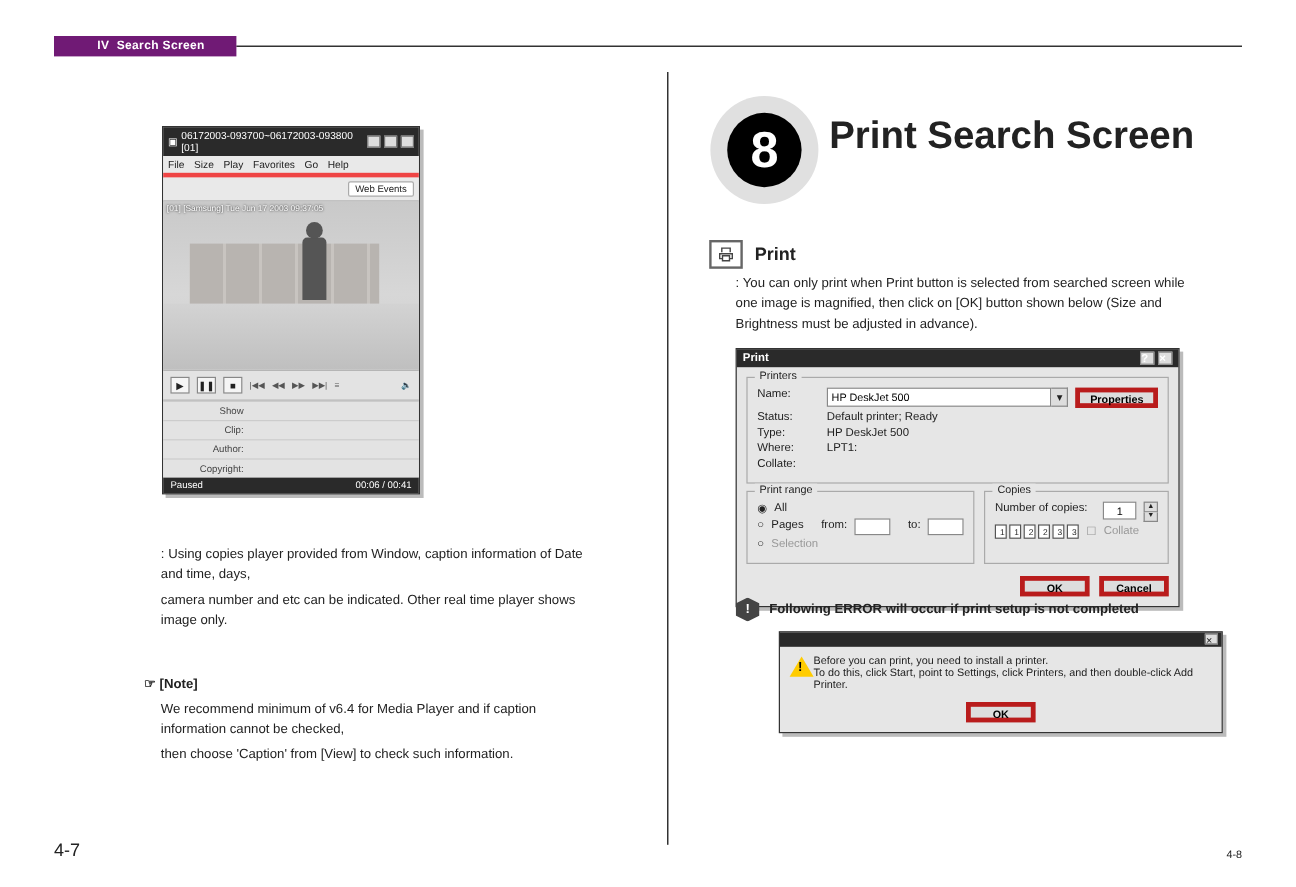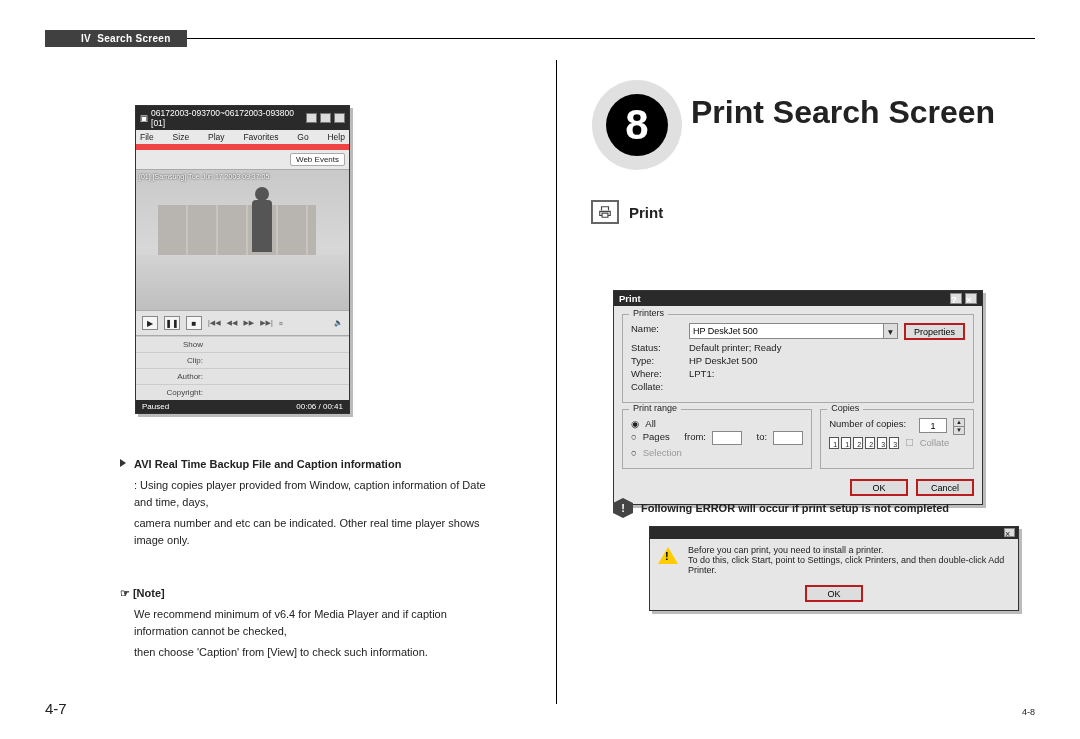--- a/index.html
+++ b/index.html
@@ -16,25 +16,25 @@
   
   .header-bar {
     position: absolute;
     top: 30px;
     left: 45px;
     right: 45px;
     display: flex;
     align-items: center;
   }
   .header-tag {
-    background: #404040;
+    background: #701a75;
     color: #fff;
     font-weight: bold;
     font-size: 10px;
-    padding: 3px 16px 3px 36px;
+    padding: 3px 26px 3px 36px;
     letter-spacing: .3px;
   }
   .header-rule {
     flex: 1;
     height: 1px;
     background: #000;
     margin-left: 0;
   }
 
   
@@ -64,24 +64,23 @@
     color: #fff;
     padding: 2px 4px;
     display: flex;
     align-items: center;
     gap: 3px;
   }
   .mp-title .tbtn { width: 11px; height: 10px; background: #ddd; border: 1px solid #777; }
   .mp-menu {
     background: #e9e9e9;
     padding: 2px 4px;
-    border-bottom: 6px solid #ef4444;
+    border-bottom: 4px solid #ef4444;
     display: flex;
     gap: 8px;
-    justify-content: space-between;
   }
   .mp-toolbar {
     background: #e9e9e9;
     padding: 3px 4px;
     border-bottom: 1px solid #aaa;
     display:flex; justify-content:flex-end;
   }
   .mp-toolbar .pill { border:1px solid #aaa; background:#fff; padding:1px 5px; font-size:8px; border-radius:2px; }
   .mp-video {
     height: 140px;
@@ -168,21 +167,21 @@
   .pdlg-title .tspacer{flex:1;}
   .pdlg-title .tbtn{ width:12px; height:11px; border:1px solid #888; background:#ddd; }
   .pdlg-body{ padding:8px; }
   .group{ border:1px solid #aaa; padding:6px 8px 8px; position:relative; margin-bottom:6px;}
   .group .legend{ position:absolute; top:-7px; left:6px; background:#e6e6e6; padding:0 4px; font-size:9px;}
   .kv{ display:flex; margin:2px 0; gap:6px; align-items:flex-start;}
   .kv .k{ width:52px; }
   .combo{ flex:1; display:flex; }
   .combo input{ flex:1; height:16px; border:1px solid #888; font-size:9px; padding-left:3px; background:#fff;}
   .combo .dd{ width:14px; height:16px; border:1px solid #888; border-left:none; background:#ddd; display:flex; align-items:center; justify-content:center;}
-  .btn9{ border:2px solid #b91c1c; background:#ddd; padding:1px 8px; height:17px; font-size:9px;}
+  .btn9{ border:4px solid #b91c1c; background:#ddd; padding:1px 8px; height:17px; font-size:9px;font-weight:bold;}
   .lr{ display:flex; gap:8px;}
   .tiny{ width:30px; height:14px; border:1px solid #888; background:#fff; display:inline-block; vertical-align:middle;}
   .collate{ display:flex; gap:2px; align-items:flex-end; }
   .sheet{ width:10px; height:12px; border:1px solid #555; background:#fff; position:relative;}
   .sheet::after{ content:attr(data-n); position:absolute; bottom:0; right:1px; font-size:7px;}
   .dlg-actions{ display:flex; justify-content:flex-end; gap:8px; margin-top:4px;}
 
   .warn-line{
     position:absolute; top:438px; left:56px; right:40px; display:flex; align-items:center; gap:8px;
   }
@@ -192,21 +191,21 @@
   }
   .warn-line b{ font-size:11px; }
 
   
   .errdlg{
     position:absolute; top:466px; left:92px; width:370px; border:1px solid #333;
     background:#e6e6e6; font-size:9px; box-shadow:3px 3px 0 #bbb;
   }
   .errdlg-title{ background:#2a2a2a; height:12px; display:flex; justify-content:flex-end; padding:0 3px;}
   .errdlg-title .tbtn{ width:11px; height:9px; border:1px solid #888; background:#ddd; margin-top:1px;}
-  .errdlg-body{ padding:6px 8px; display:flex; gap:10px; align-items:flex-start;}
+  .errdlg-body{ padding:6px 8px; display:flex; align-items:flex-start;}
   .tri{
     width:0; height:0; border-left:10px solid transparent; border-right:10px solid transparent;
     border-bottom:17px solid #ffcc00; position:relative; margin-top:2px;
   }
   .tri::after{ content:"!"; position:absolute; left:-3px; top:3px; font-weight:bold; font-size:11px; color:#000;}
   .errdlg-actions{ display:flex; justify-content:center; padding:4px 0 8px;}
 </style>
 </head>
 <body>
 
@@ -275,23 +274,20 @@
           <div class="val"></div>
         </div>
     </div>
     <div class="mp-status">
       <span>Paused</span>
       <span>00:06 / 00:41</span>
     </div>
   </div>
 
   <div class="left-body">
-    <div><span class="arrow"></span>
-      <b>AVI Real Time Backup File and Caption information</b>
-    </div>
     <p>: Using copies player provided from Window, caption information of Date and time, days,</p>
     <p>camera number and etc can be indicated. Other real time player shows image only.</p>
 
     <div class="note-block">
       <b class="note-label">[Note]</b>
       <p>We recommend minimum of v6.4 for Media Player and if caption information cannot be checked,</p>
       <p>then choose 'Caption' from [View] to check such information.</p>
     </div>
   </div>
 </div>
@@ -303,20 +299,25 @@
   </div>
   <div class="chapter-title">Print Search Screen</div>
 
   <div class="print-head">
     <div class="print-icon-box">
       <svg viewBox="0 0 24 24">
           <path fill="none" stroke="#444" stroke-width="2" d="M6 9V3h12v6M6 18H3v-7h18v7h-3M7 14h10v7H7z"></path>
         </svg>
     </div>
     <h3>Print</h3>
+  </div>
+  <div class="print-body">
+    <div>: You can only print when Print button is selected from searched screen while</div>
+    <div>one image is magnified, then click on [OK] button shown below (Size and</div>
+    <div>Brightness must be adjusted in advance).</div>
   </div>
 
   <div class="pdlg">
     <div class="pdlg-title">
       <span>Print</span>
       <span class="tspacer"></span>
       <span class="tbtn">?</span>
       <span class="tbtn">×</span>
     </div>
     <div class="pdlg-body">

